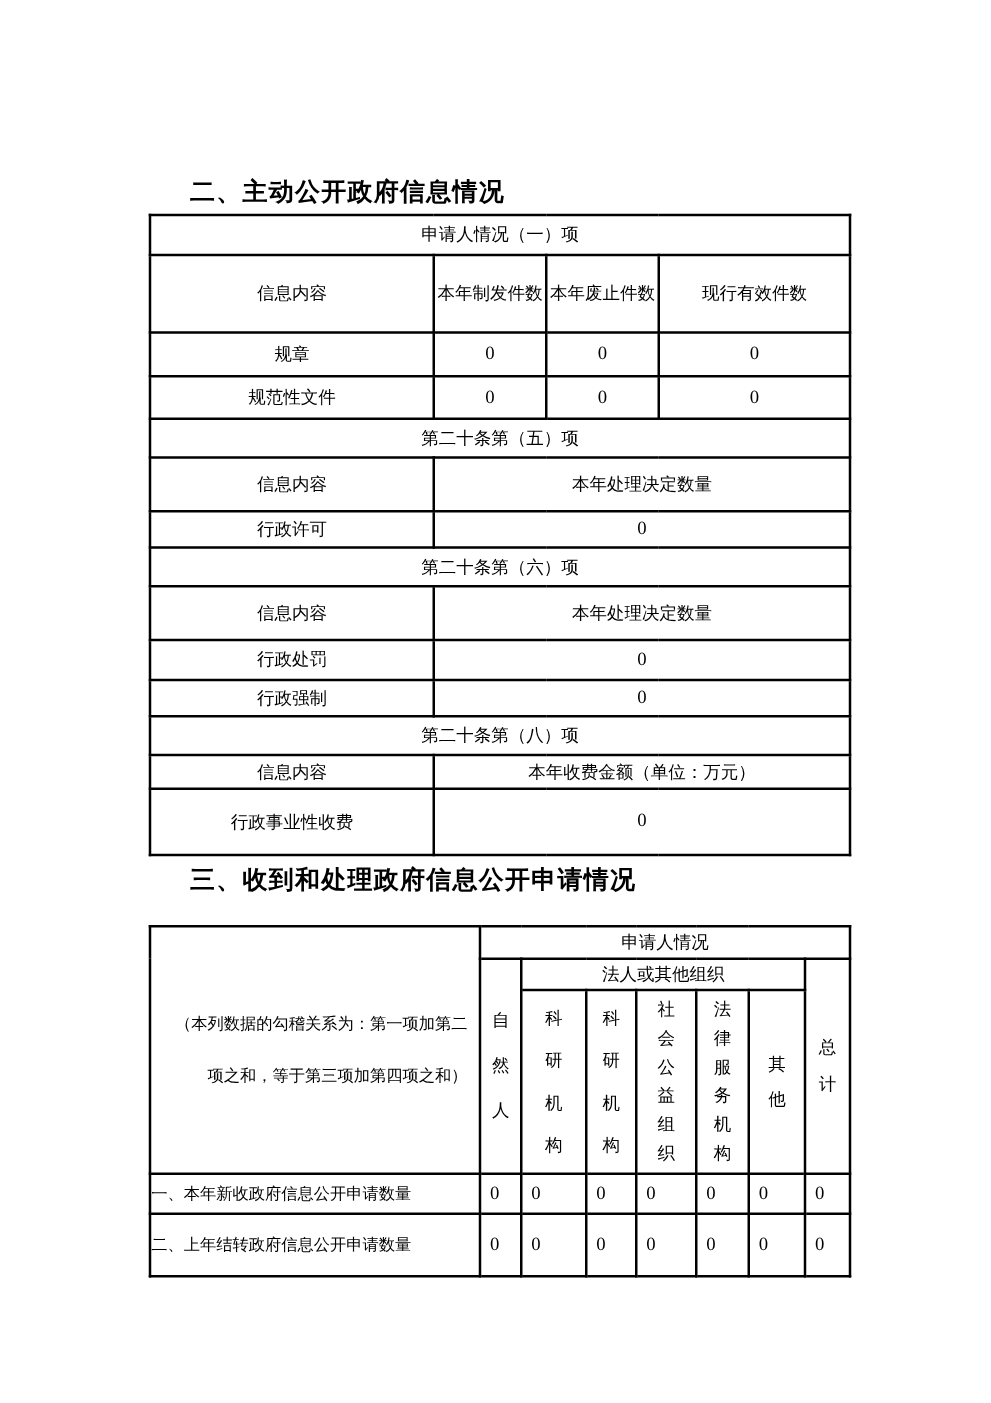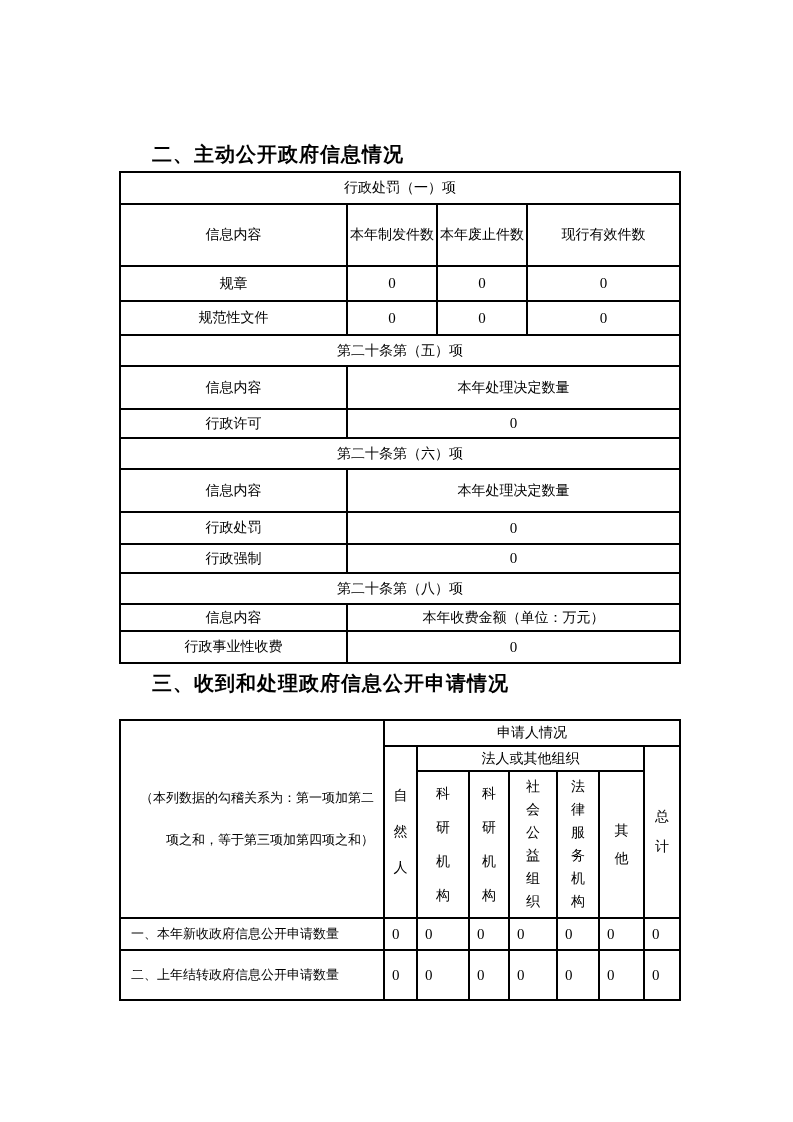--- a/index.html
+++ b/index.html
@@ -39,35 +39,34 @@
     text-align:center;
     vertical-align:middle;
     font-size:14px;
     padding:0;
     overflow:hidden;
   }
   td.num{font-size:15px;}
   
   .r32{height:32px}.r62{height:62px}.r35{height:35px}.r34{height:34px}
   .r31{height:31px}.r43{height:43px}.r39{height:29px}.r29{height:29px}
-  .r27{height:27px}.r36{height:32px}
+  .r27{height:27px}.r36{height:53px}
   
   .r26{height:26px}.r25{height:25px}.r147{height:147px}.r42{height:50px}
   
   td.note{
     text-align:right;
     font-size:13px;
     line-height:42px;
     padding:0 9px;
     vertical-align:middle;
   }
   td.rowlabel{
     text-align:left;
     font-size:13px;
-    padding-left:10px;
     font-family:Liberation Serif, serif;
   }
   td.numleft{
     text-align:left;
     padding-left:7px;
     font-size:15px;
   }
   
   .vstack{
     display:flex;flex-direction:column;
@@ -95,21 +94,21 @@
 
   <table>
     <colgroup>
       <col style="width:227px">
         <col style="width:90px">
         <col style="width:90px">
         <col style="width:153px">
     </colgroup>
     <tbody>
         <tr class="r32">
-      <td colspan="4">行政处罚（一）项</td>
+      <td colspan="4">申请人情况（一）项</td>
     </tr>
     <tr class="r62">
       <td>信息内容</td>
       <td>本年制发件数</td>
       <td>本年废止件数</td>
       <td>现行有效件数</td>
     </tr>
     <tr class="r35">
       <td>规章</td>
       <td class="num">0</td>

